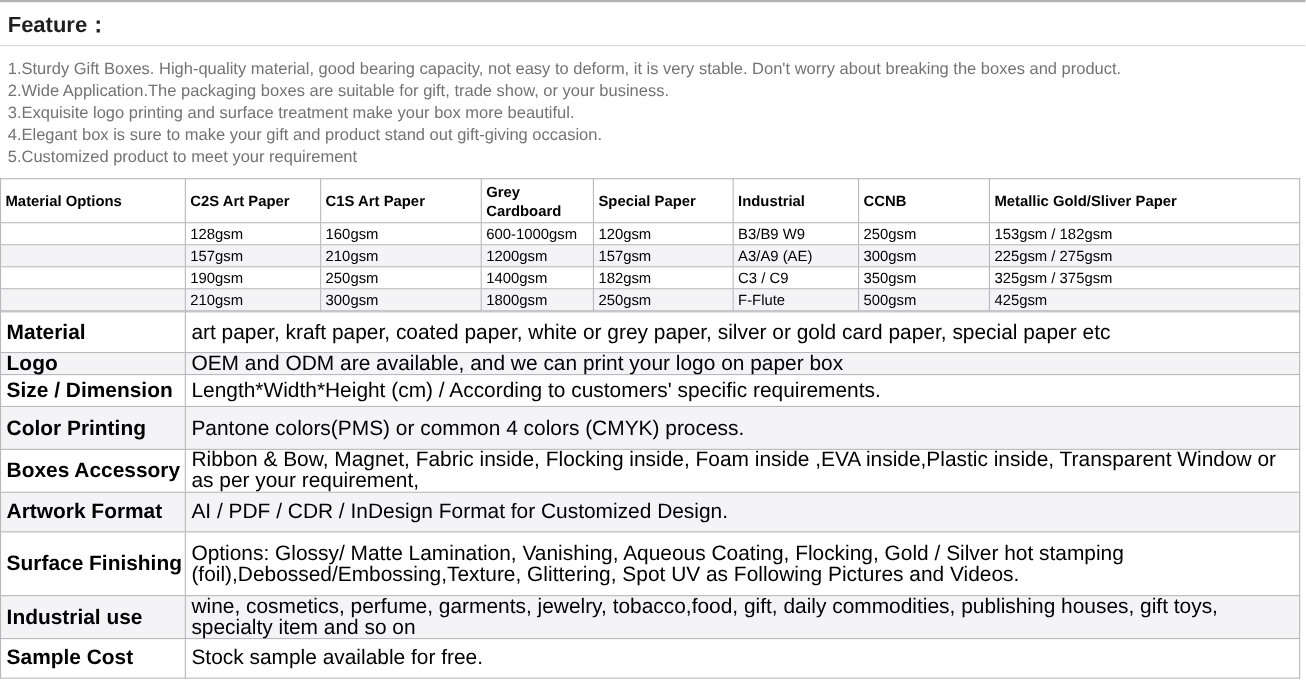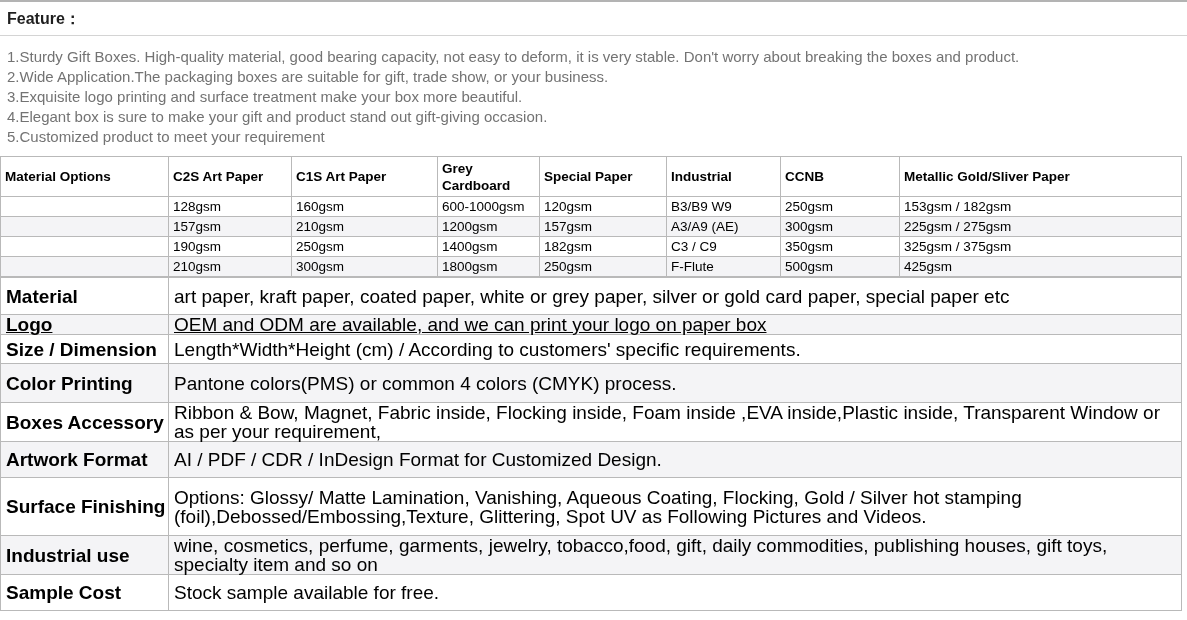--- a/index.html
+++ b/index.html
@@ -22,21 +22,21 @@
     align-items: center;
     justify-content: center;
   }
   .banner-title {
     color: #e87722;
     font-size: 18px;
     font-weight: bold;
     letter-spacing: 0.5px;
   }
   .feature-heading {
-    font-size: 16px;
+    font-size: 20px;
     font-weight: bold;
     color: #1f1f1f;
     padding: 7px 8px 5px 7px;
     border-bottom: 1px solid #d4d4d4;
   }
   .feature-list {
     padding: 11px 8px 9px 7px;
     font-size: 15px;
     color: #737373;
   }
@@ -155,21 +155,21 @@
   <table class="spec-table">
     <colgroup>
       <col style="width:168px">
         <col style="width:1013px">
     </colgroup>
     <tbody>
         <tr style="height: 37px;">
           <td class="spec-label">Material</td>
           <td class="spec-value">art paper, kraft paper, coated paper, white or grey paper, silver or gold card paper, special paper etc</td>
         </tr>
-        <tr class="alt" style="height: 15px; text-decoration: underline;">
+        <tr class="alt" style="height: 15px;">
           <td class="spec-label">Logo</td>
           <td class="spec-value">OEM and ODM are available, and we can print your logo on paper box</td>
         </tr>
         <tr style="height: 29px;">
           <td class="spec-label">Size / Dimension</td>
           <td class="spec-value">Length*Width*Height (cm) / According to customers' specific requirements.</td>
         </tr>
         <tr class="alt" style="height: 39px;">
           <td class="spec-label">Color Printing</td>
           <td class="spec-value">Pantone colors(PMS) or common 4 colors (CMYK) process.</td>

